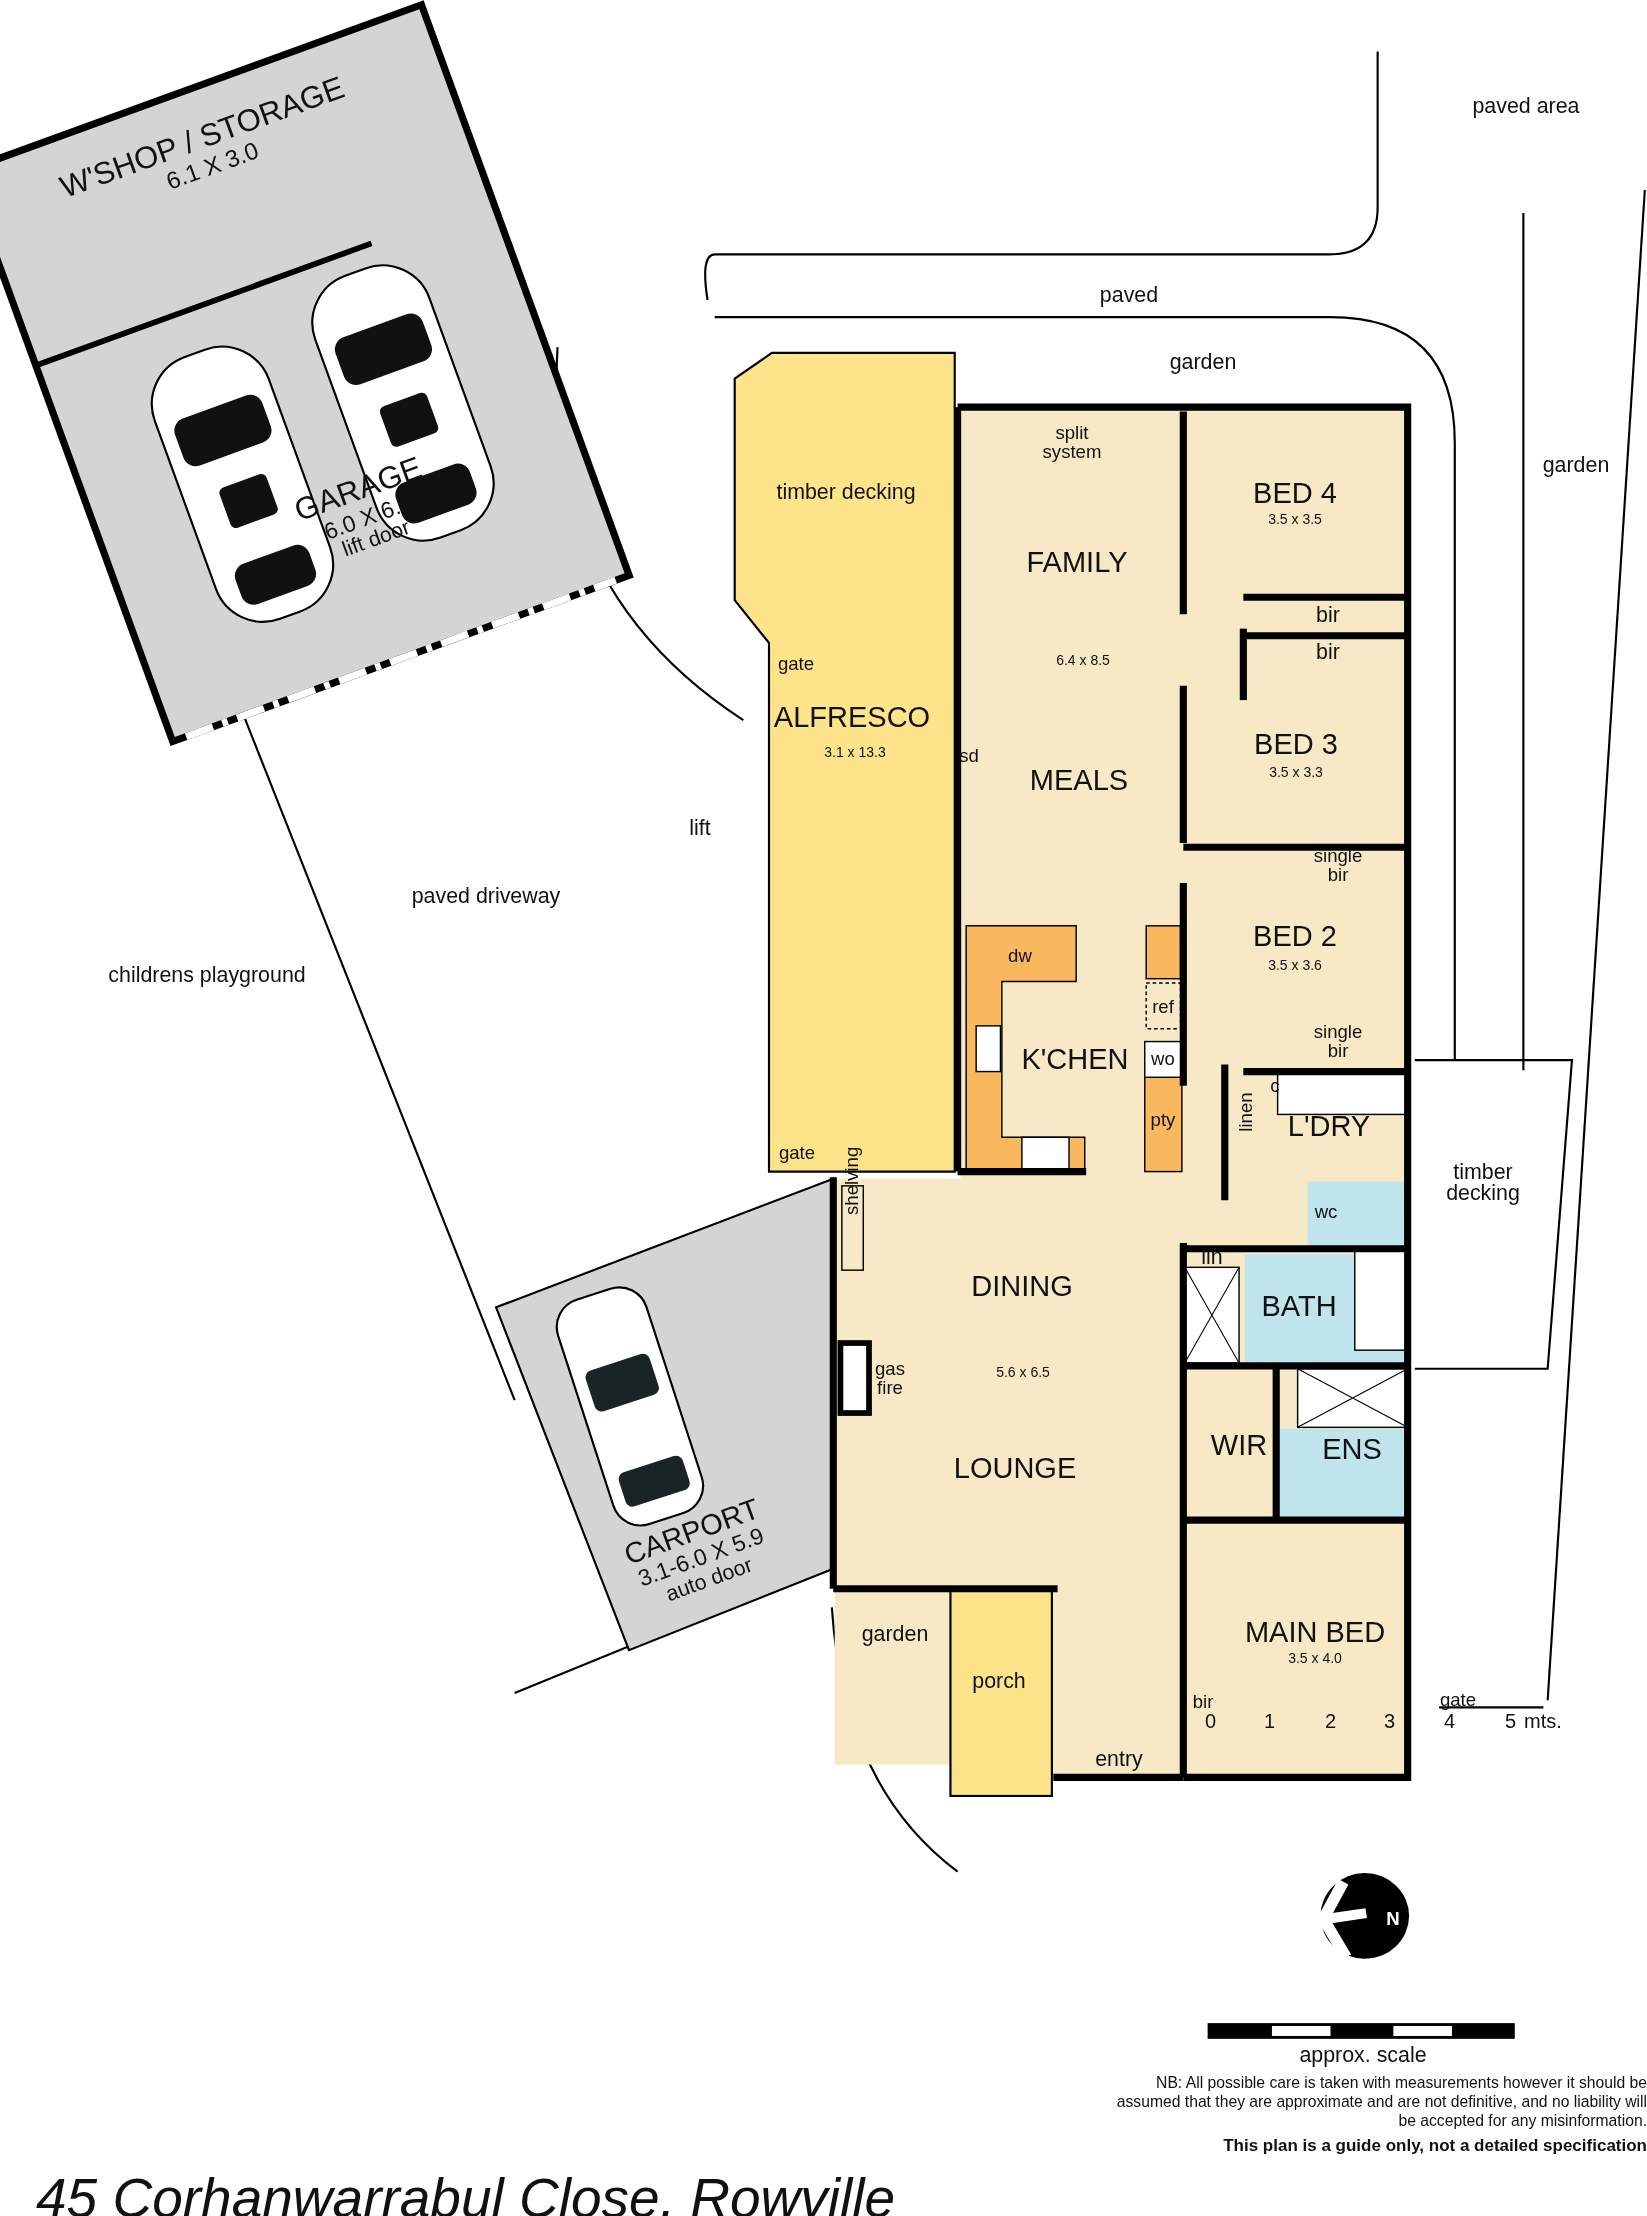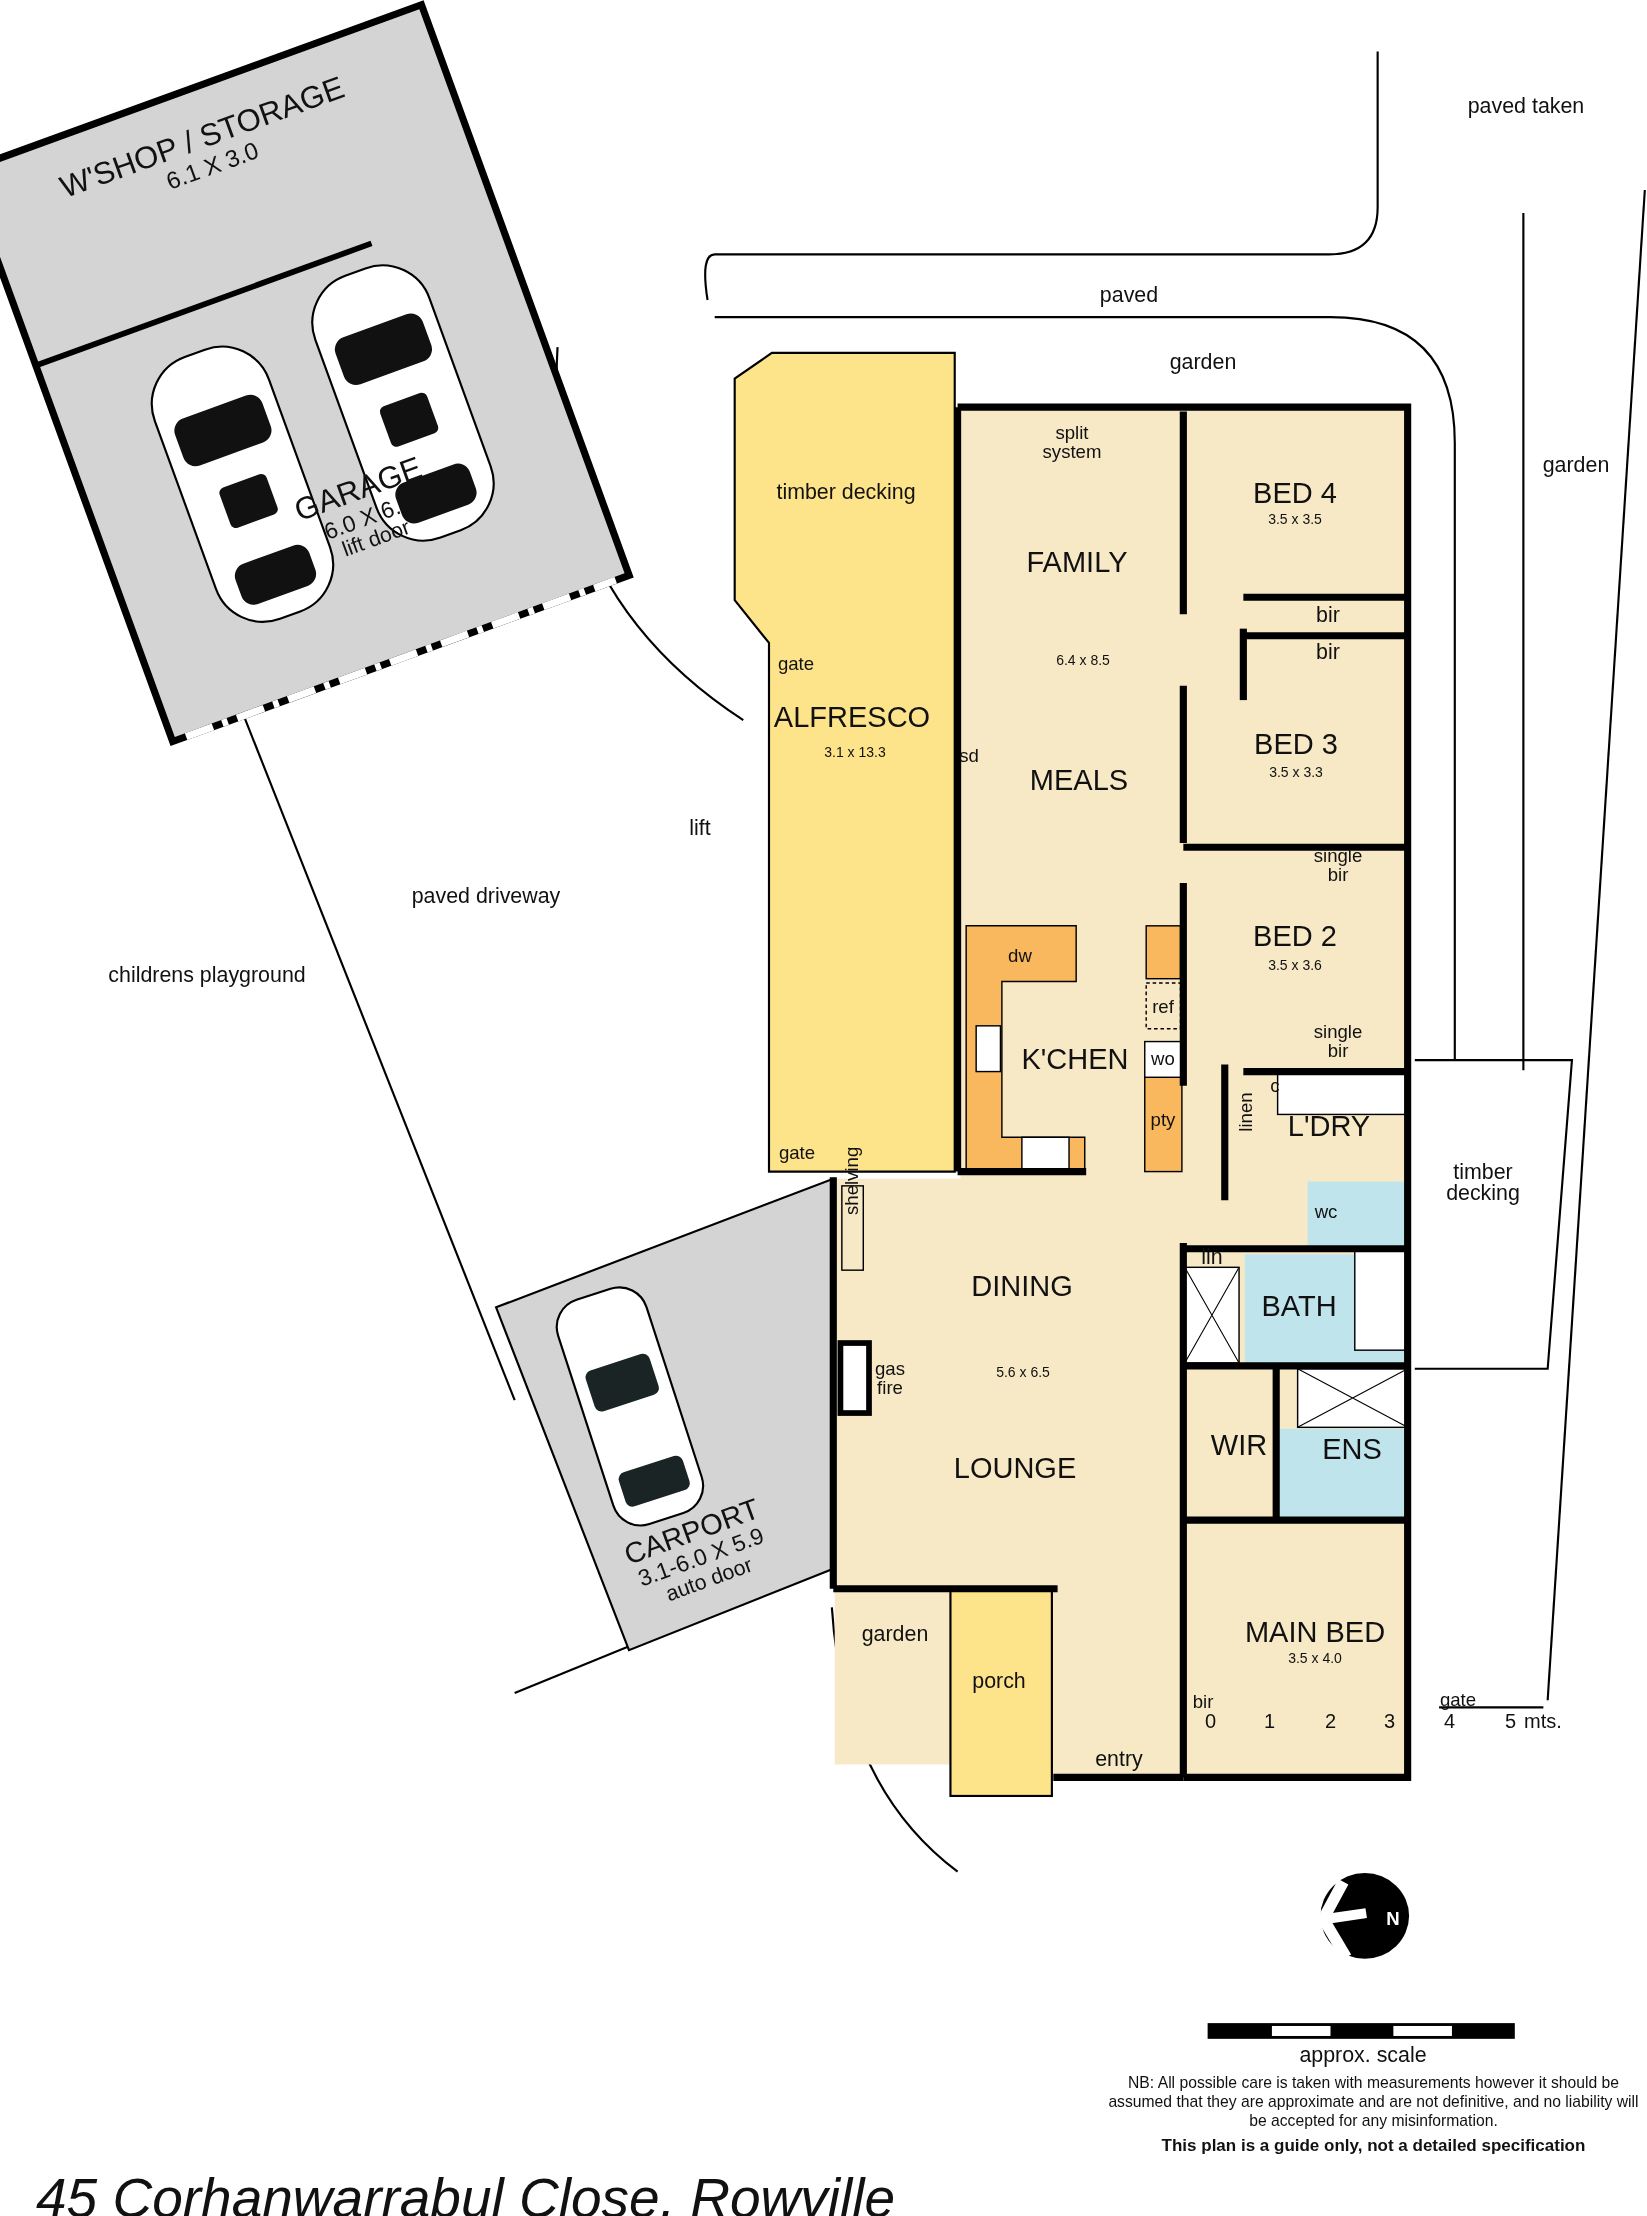--- a/index.html
+++ b/index.html
@@ -7,21 +7,21 @@
          font-family:"Liberation Sans", "DejaVu Sans", sans-serif; color:#111; }
   svg.plan { position:absolute; left:0; top:0; }
   .lbl { position:absolute; white-space:nowrap; line-height:1; text-align:center; transform:translate(-50%,-50%); }
   .room-name { font-size:29px; }
   .room-dim { font-size:14px; }
   .small { font-size:21.4px; }
   .tiny { font-size:18.6px; }
   .rot { position:absolute; white-space:nowrap; line-height:1.05; text-align:center; }
   .scale-nums { position:absolute; left:1205px; top:1710px; font-size:20px; }
   .scale-nums span { position:absolute; top:0; }
-  .note { position:absolute; left:1100px; top:1755px; width:547px; text-align:center; font-size:15.7px; line-height:1.22; }
+  .note { position:absolute; left:1100px; top:1755px; width:547px; text-align:right; font-size:15.7px; line-height:1.22; }
   .note b { display:block; margin-top:5.7px; font-size:17px; }
   .address { position:absolute; left:36px; top:2166px; font-size:55px;font-style:italic; }
 </style>
 </head>
 <body>
 
 <svg class="plan" width="1648" height="2216" viewBox="0 0 2306 3102">
 
   <g stroke="#000" stroke-width="3" fill="none">
     <path d="M1928 72 L1928 290 Q1928 356 1860 356 L1000 356 Q980 356 990 420"></path>
@@ -137,21 +137,21 @@
   <div>GARAGE</div>
   <div style="font-size:23px">6.0 X 6.1</div>
   <div style="font-size:21.4px">lift door</div>
 </div>
 <div class="rot" style="left:629px;top:1515px;font-size:29px;transform:rotate(-20deg);">
   <div>CARPORT</div>
   <div style="font-size:23px">3.1-6.0 X 5.9</div>
   <div style="font-size:21.4px">auto door</div>
 </div>
 
-<div class="lbl small" style="left:1526px;top:107px">paved taken</div>
+<div class="lbl small" style="left:1526px;top:107px">paved area</div>
 <div class="lbl small" style="left:1129px;top:296px">paved</div>
 <div class="lbl small" style="left:1203px;top:363px">garden</div>
 <div class="lbl small" style="left:1576px;top:466px">garden</div>
 <div class="lbl small" style="left:700px;top:829px">lift</div>
 <div class="lbl small" style="left:486px;top:897px">paved driveway</div>
 <div class="lbl small" style="left:207px;top:976px">childrens playground</div>
 <div class="lbl small" style="left:1483px;top:1183px"><span style="display:inline-block;width:86px;white-space:normal">timber decking</span></div>
 <div class="lbl small" style="left:895px;top:1635px">garden</div>
 <div class="lbl tiny" style="left:1458px;top:1700px">gate</div>
 

